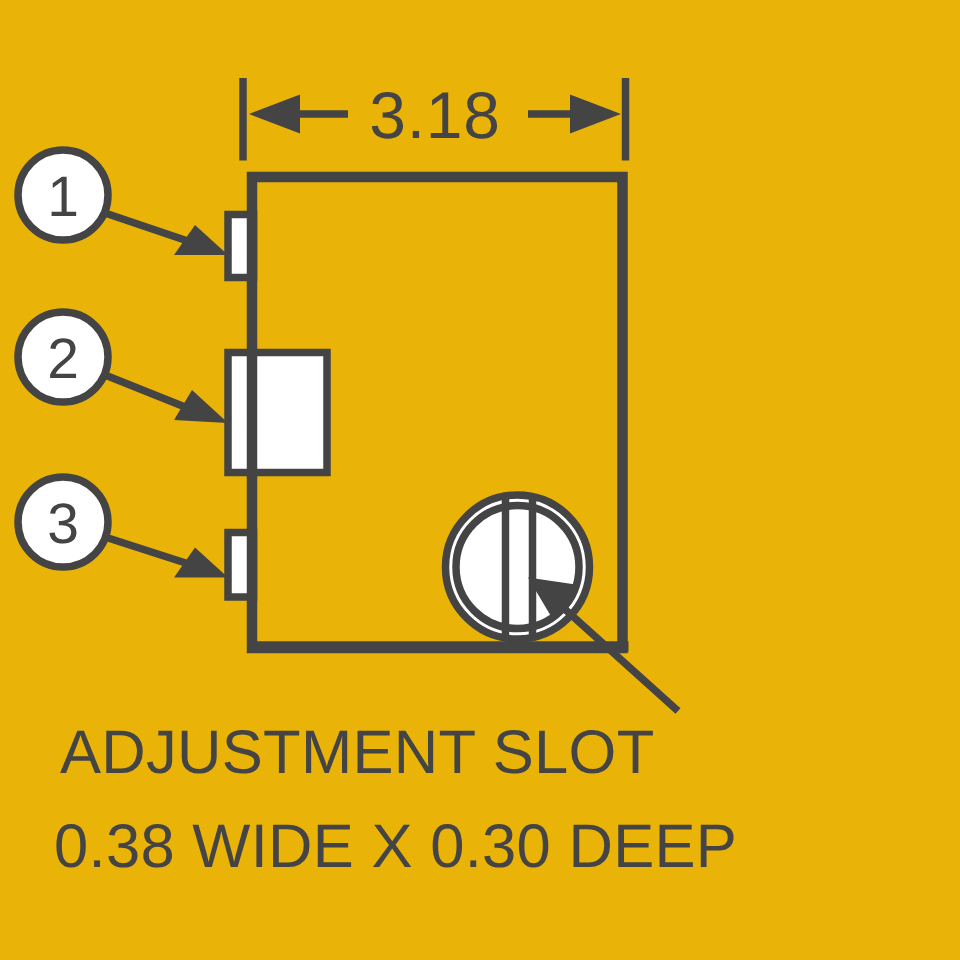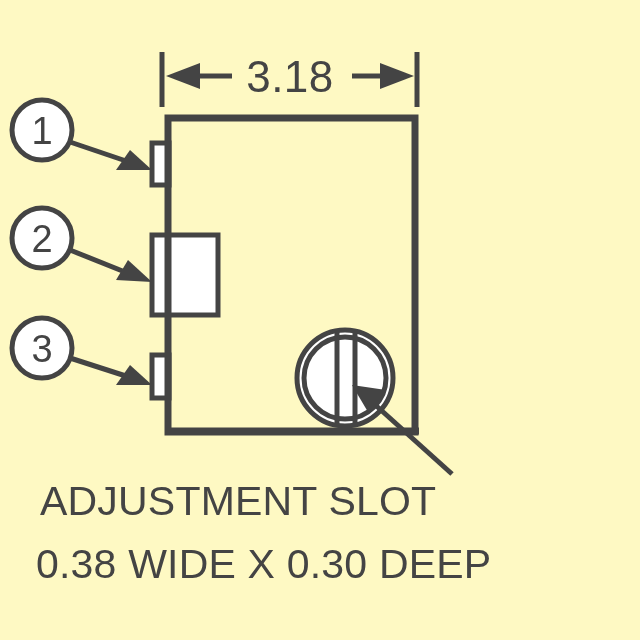--- a/index.html
+++ b/index.html
@@ -10,21 +10,21 @@
   body {
     width: 640px;
     height: 640px;
     overflow: hidden;
     font-family: "Liberation Sans", sans-serif;
   }
   #drawing-root {
     position: relative;
     width: 640px;
     height: 640px;
-    background: #fef9c3;
+    background: #eab308;
   }
   svg.drawing-canvas {
     display: block;
     width: 640px;
     height: 640px;
   }
   text {
     font-family: "Liberation Sans", sans-serif;
     fill: #444444;
   }

